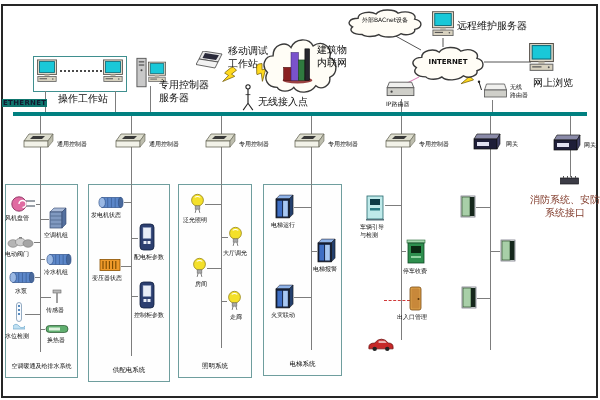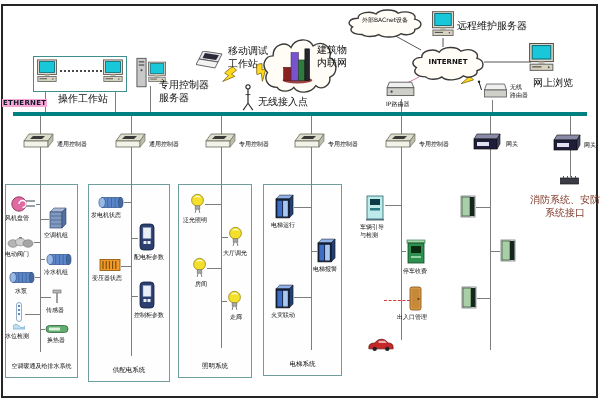--- a/index.html
+++ b/index.html
@@ -7,21 +7,21 @@
   #stage{position:relative;width:600px;height:400px;background:#ffffff;overflow:hidden;
          font-family:"DejaVu Sans",sans-serif;color:#0d0d0d}
   .frame{position:absolute;left:1px;top:4px;width:597px;height:394px;border:2px solid #262626}
   .trunk{position:absolute;left:13px;top:112px;width:574px;height:4px;background:#008080}
   .ln{position:absolute;background:#7d7d7d}
   .v{width:1px}
   .h{height:1px}
   .lbl{position:absolute;font-size:10px;line-height:1.25;white-space:nowrap;color:#0d0d0d}
   .c{text-align:center}
   .b{font-weight:bold}
-  .eth{position:absolute;font-size:7px;font-weight:bold;letter-spacing:.3px;color:#101a30;background:#f9a8d4;padding:0 1px}
+  .eth{position:absolute;font-size:7px;font-weight:bold;letter-spacing:.3px;color:#101a30;background:#0f766e;padding:0 1px}
   .sysbox{position:absolute;border:1px solid #6f9e9e;background:#fefefe}
   .sysname{position:absolute;left:0;right:0;bottom:6px;text-align:center;font-size:6.5px}
   .sysname.s{font-size:6px}
   .ic{position:absolute;overflow:visible}
   .wsbox{position:absolute;border:1px solid #3f8f8f;background:#fff}
   .dash{position:absolute;border-top:2px dotted #4a4a4a}
   .reddash{position:absolute;border-top:1px dashed #d03a3a}
   .firetxt{color:#803a2a}
 </style>
 </head>

